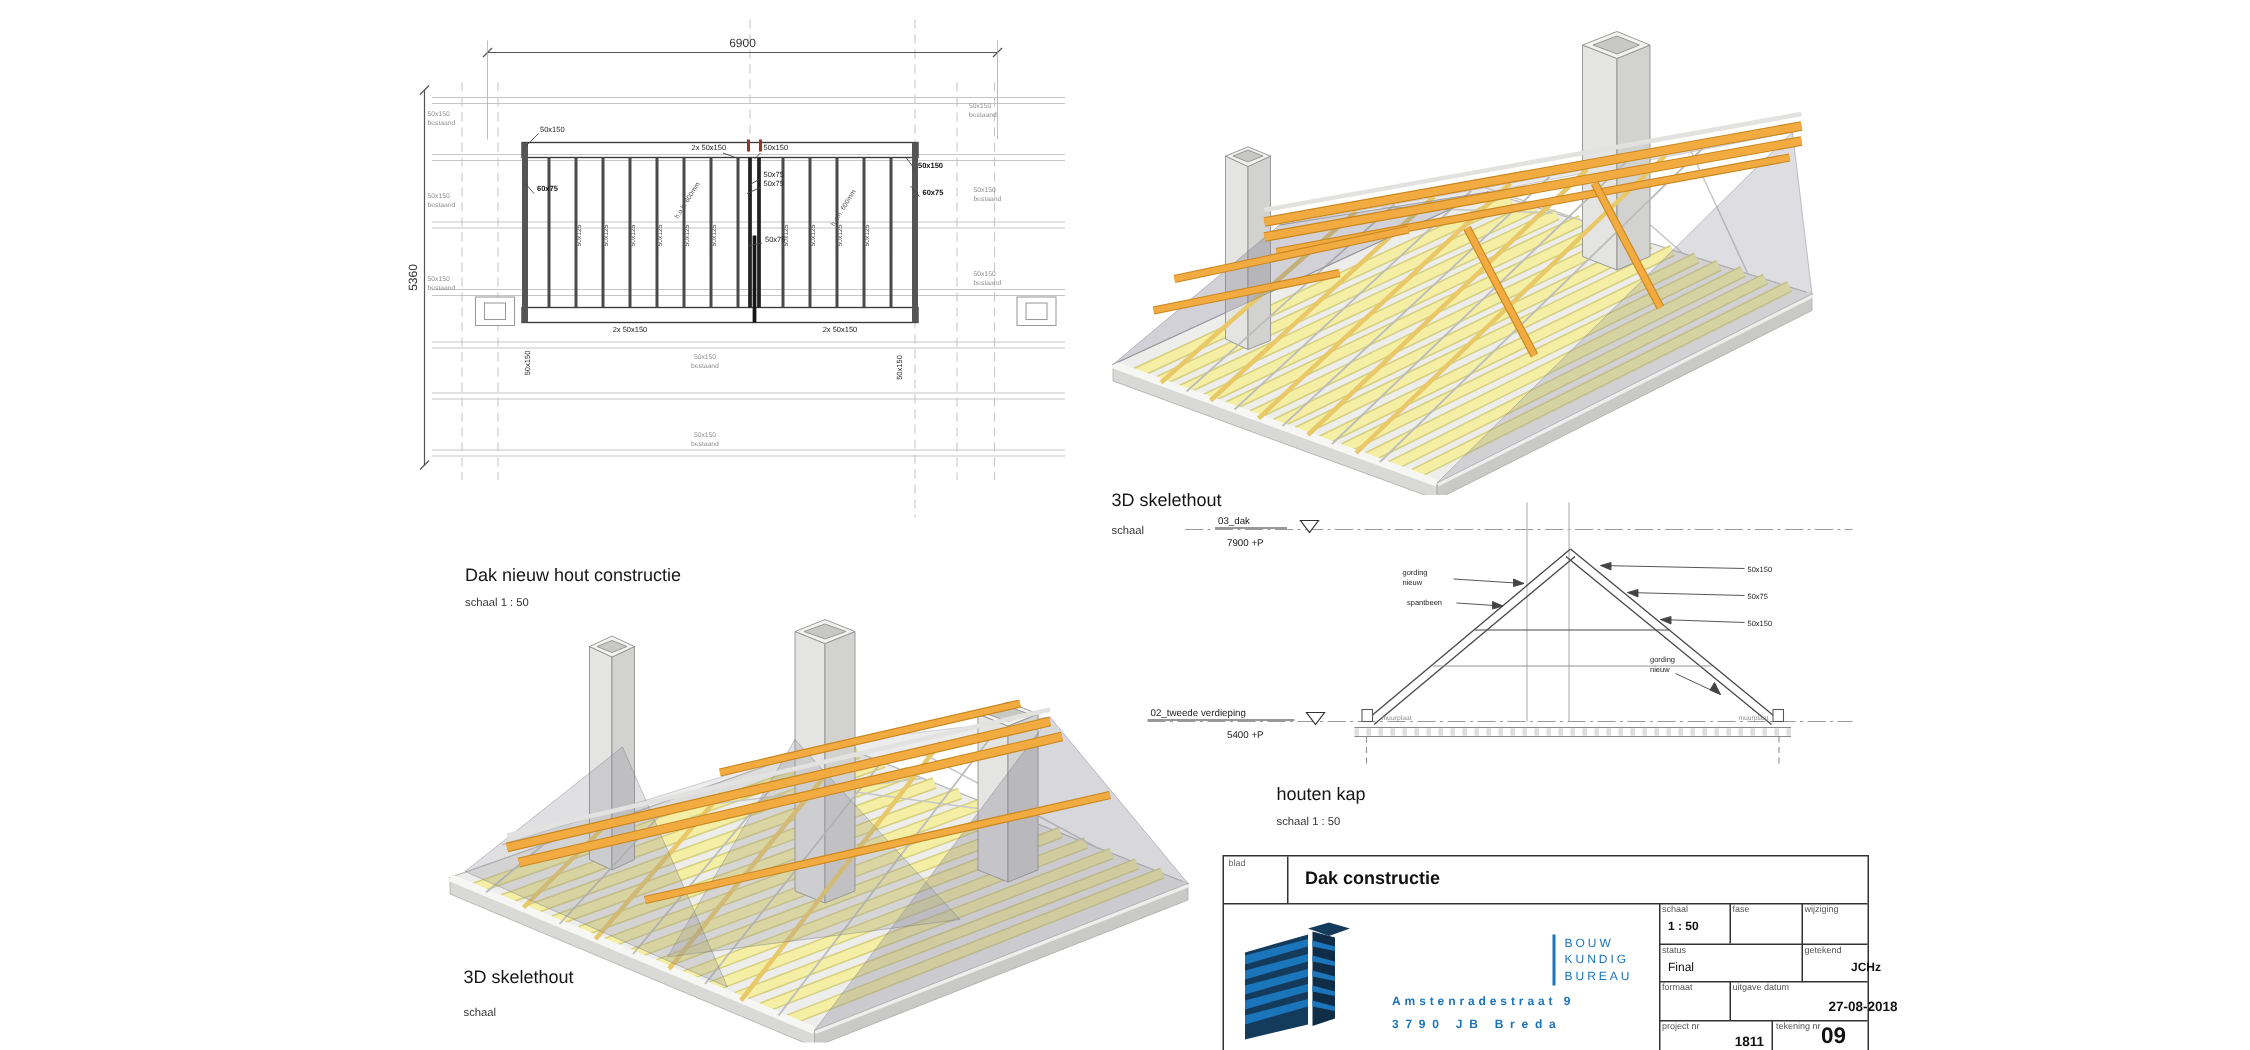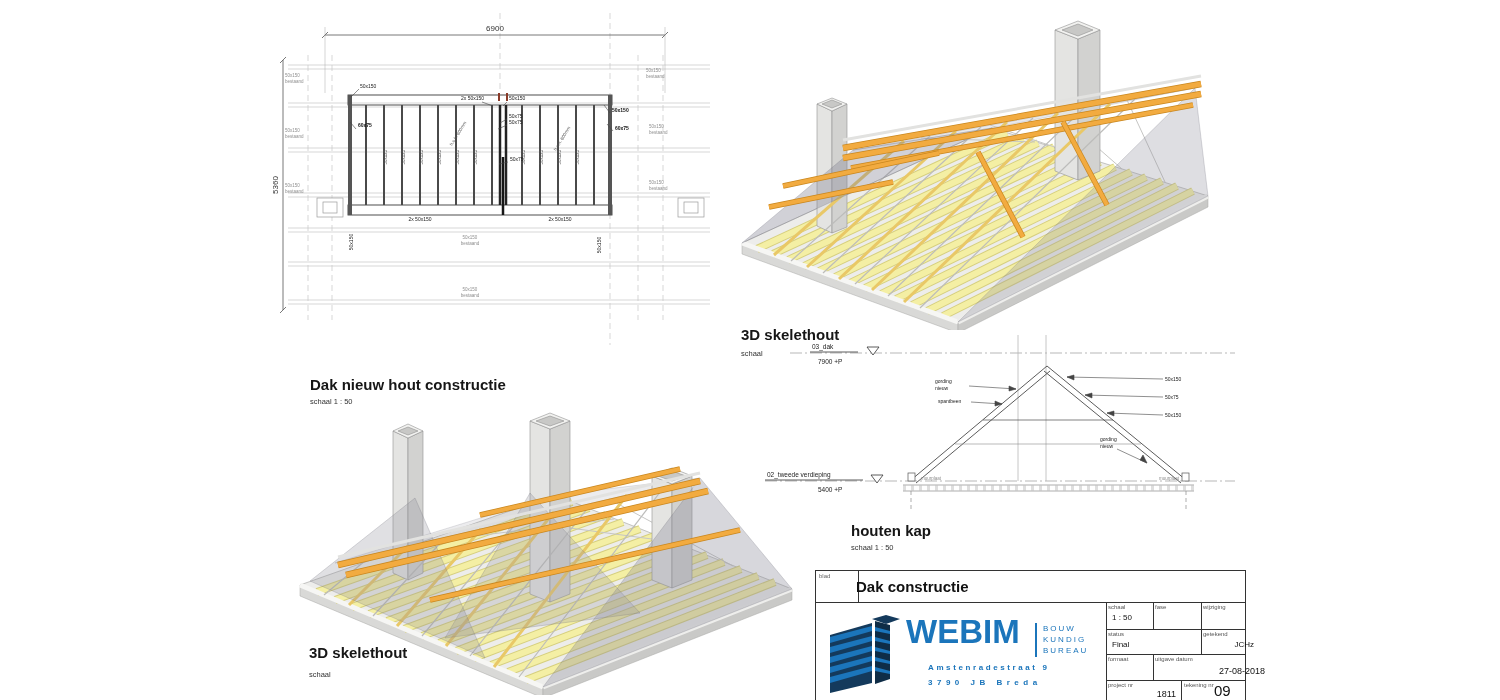--- a/index.html
+++ b/index.html
@@ -6,34 +6,34 @@
   .sheet{position:relative;width:1500px;height:700px;background:#fff;overflow:hidden;
          font-family:"Liberation Sans",sans-serif;}
   .abs{position:absolute;}
   svg text{font-family:"Liberation Sans",sans-serif;}
   .t45{font-size:4.5px;fill:#8f8f8f;}
   .t45d{font-size:4.5px;fill:#555;}
   .t5{font-size:5px;fill:#222;}
   .t5b{font-size:5px;font-weight:bold;fill:#111;}
   .t6{font-size:6.5px;fill:#222;}
   .t8{font-size:8px;fill:#333;}
-  .dtitle{position:absolute;font-size:15px;font-weight:700;color:#161616;white-space:nowrap;}
+  .dtitle{position:absolute;font-size:12px;font-weight:400;color:#161616;white-space:nowrap;}
   .dscale{position:absolute;font-size:7.5px;color:#333;white-space:nowrap;}
   .titleblock{position:absolute;border:1px solid #333;background:#fff;}
   .tb-vline{position:absolute;width:0;border-left:1px solid #333;}
   .tb-hline{position:absolute;height:0;border-top:1px solid #333;}
   .tb-blad{position:absolute;left:3px;top:2px;font-size:6px;color:#666;}
-  .tb-title{position:absolute;left:40px;top:7px;font-size:15px;font-weight:600;color:#111;}
+  .tb-title{position:absolute;left:54px;top:7px;font-size:12px;font-weight:600;color:#111;}
   .tb-webim{position:absolute;left:90px;top:42px;font-size:33px;font-weight:800;color:#1b75bb;}
   .tb-divider{position:absolute;left:219px;top:52px;height:34px;border-left:2px solid #1b75bb;}
   .tb-sub{position:absolute;left:227px;font-size:8px;font-weight:400;letter-spacing:2px;color:#1b75bb;white-space:nowrap;}
   .tb-addr{position:absolute;left:112px;font-size:8px;font-weight:700;letter-spacing:2.6px;color:#1b75bb;white-space:nowrap;}
   .tb-addr2{letter-spacing:4.5px;}
   .tb-label{position:absolute;font-size:6px;color:#555;white-space:nowrap;}
-  .tb-value{position:absolute;font-size:8px;font-weight:400;color:#111;white-space:nowrap;}
+  .tb-value{position:absolute;font-size:8px;font-weight:700;color:#111;white-space:nowrap;}
 </style>
 </head>
 <body>
 
 <div class="sheet">
 
   <svg class="abs" style="left:260px;top:5px" width="480" height="362" viewBox="0 0 480 362">
     <g stroke="#c6c6c6" stroke-width="0.7" fill="none">
       <line x1="28" y1="60" x2="450" y2="60"></line>
         <line x1="28" y1="64" x2="450" y2="64"></line>
@@ -450,21 +450,20 @@
       <polygon points="47,8 62,12 62,66 47,71" fill="#0f2d47"></polygon>
       <g fill="#1b75bb">
         <polygon points="47,14 62,18 62,21 47,18"></polygon>
         <polygon points="47,24 62,28 62,31 47,28"></polygon>
         <polygon points="47,34 62,38 62,41 47,38"></polygon>
         <polygon points="47,44 62,48 62,51 47,48"></polygon>
         <polygon points="47,54 62,58 62,61 47,58"></polygon>
       </g>
       <polygon points="44,6 58,2 72,6 58,11" fill="#143a5c"></polygon>
     </svg>
-    <div class="tb-webim">WEBIM</div>
     <div class="tb-divider"></div>
     <div class="tb-sub" style="top:53px">BOUW</div>
     <div class="tb-sub" style="top:64px">KUNDIG</div>
     <div class="tb-sub" style="top:75px">BUREAU</div>
     <div class="tb-addr" style="top:92px">Amstenradestraat 9</div>
     <div class="tb-addr tb-addr2" style="top:107px">3790 JB Breda</div>
 
     <div class="tb-label" style="left:292px;top:33px">schaal</div>
     <div class="tb-value" style="left:296px;top:42px">1 : 50</div>
     <div class="tb-label" style="left:339px;top:33px">fase</div>

